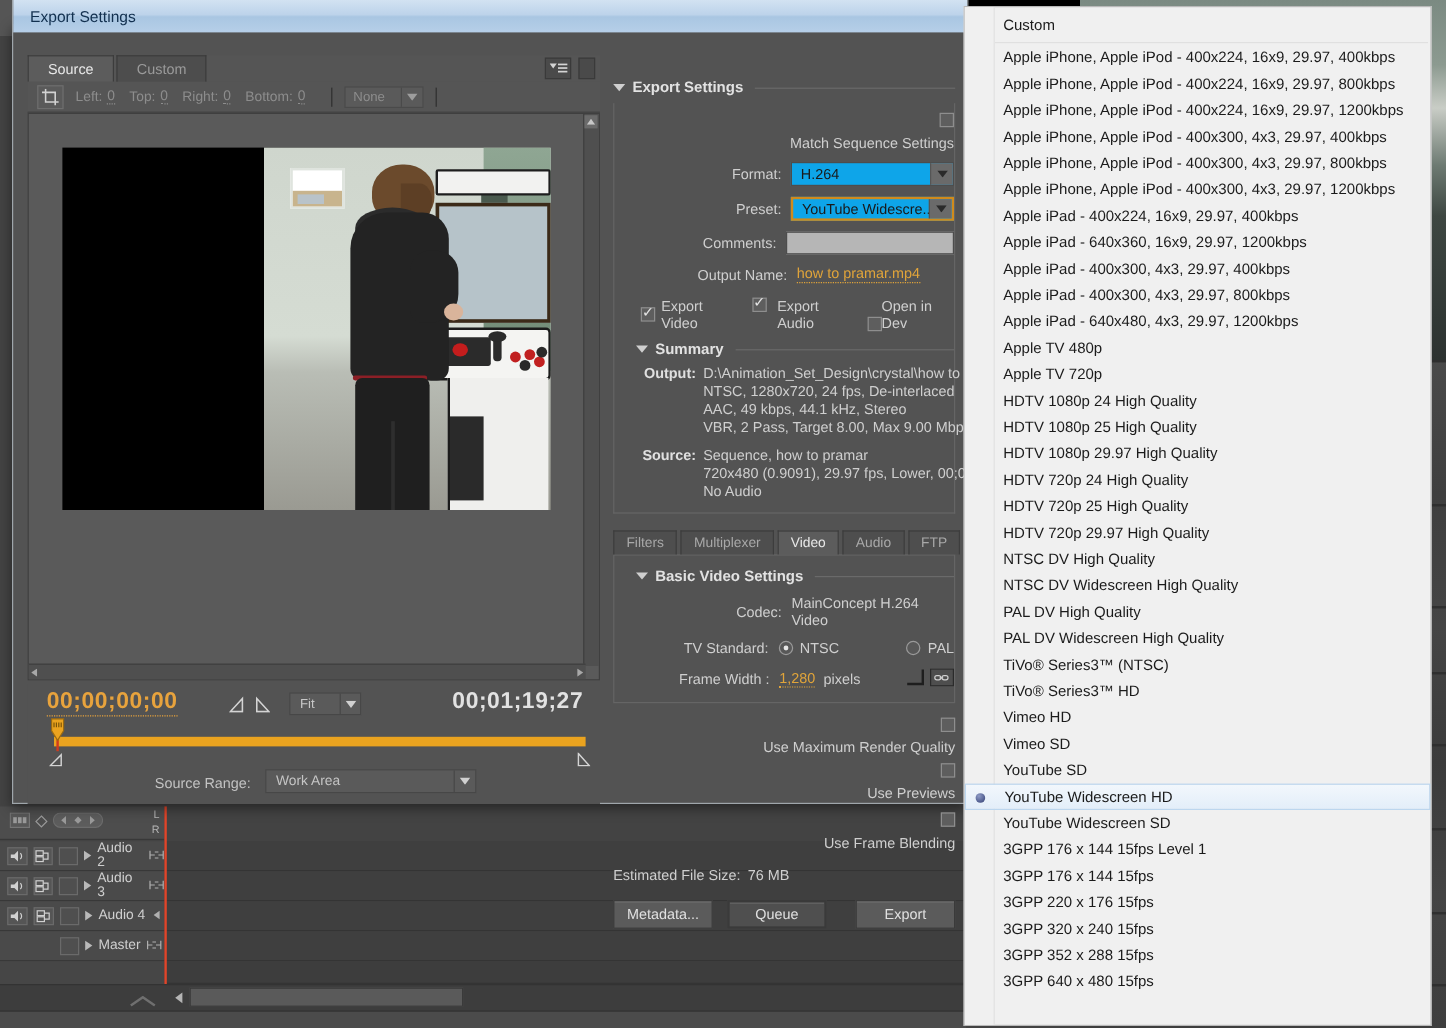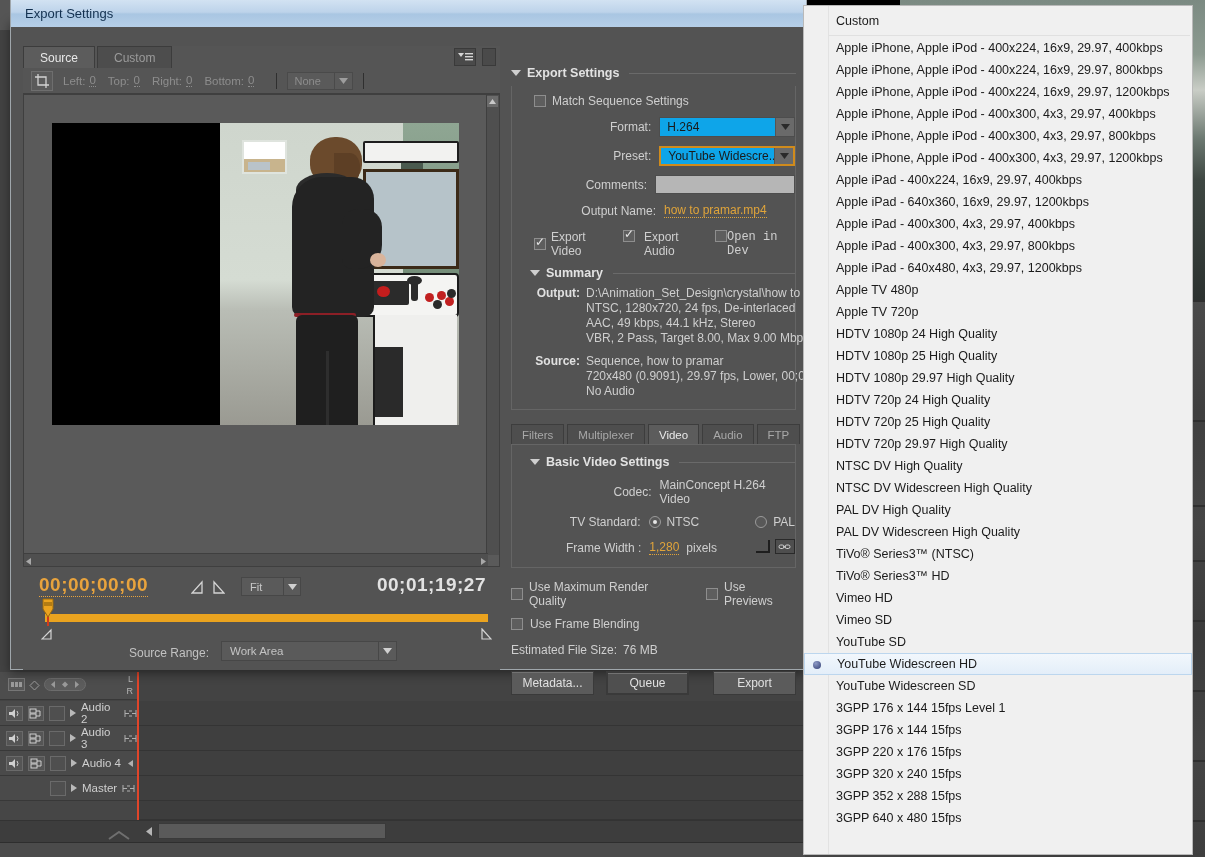--- a/index.html
+++ b/index.html
@@ -151,21 +151,21 @@
   .srcrange-sel .arrowbox { position:absolute; right:0; top:0; width:18px; height:18px; border-left:1px solid #474747; display:flex;align-items:center;justify-content:center;}
 
   
   .right-pane { position:absolute; left:500px; top:46px; width:285px; height:600px; font-size:12px; color:#cfcfcf; }
   .sect-head { display:flex; align-items:center; gap:6px; margin-bottom:6px; }
   .sect-head .caret { width:0;height:0;border-left:5px solid transparent;border-right:5px solid transparent;border-top:6px solid #cfcfcf; }
   .sect-head .stitle { font-weight:bold; font-size:12.5px; color:#e2e2e2; }
   .sect-head .rule { flex:1; height:1px; background:#6a6a6a; margin-left:4px; }
 
   .box { border:1px solid #656565; border-top:none; padding:8px 0 10px 0; }
-  .chkrow { display:flex; align-items:center; gap:6px; padding-left:22px; }
+  .chkrow { display:flex; align-items:flex-end; gap:6px; padding-left:22px;flex-direction:column; }
   .chk { width:12px; height:12px; background:#5e5e5e; border:1px solid #8e8e8e; display:inline-block; position:relative; flex:none; }
   .chk.checked::after { content:"✓"; position:absolute; left:0px; top:-4px; font-size:12px; color:#e6e6e6; }
   .frow { display:flex; align-items:center; margin-top:9px; }
   .flabel { width:152px; text-align:right; padding-right:8px; font-size:12px; color:#cfcfcf; }
   .fsel { width:140px; height:20px; background:#0ea5e9; border:1px solid #4d4d4d; position:relative;
           display:flex; align-items:center; padding-left:7px; font-size:12px; color:#1a1a1a; }
   .fsel .arrowbox { position:absolute; right:0; top:0; bottom:0; width:19px; border-left:1px solid #555;
                     background:#6a6a6a; display:flex; align-items:center; justify-content:center; }
   .fsel.highlight { border:2px solid #d08b1c; }
   .finput { width:140px; height:19px; background:#b6b6b6; border:1px solid #4d4d4d; }
@@ -601,21 +601,21 @@
 
         <div class="exportchecks">
           <span style="display:flex;align-items:center;gap:5px;">
             <span class="chk checked"></span>
             <span>Export Video</span>
           </span>
           <span style="display:flex;align-items:flex-start;gap:9px;">
             <span class="chk checked"></span>
             <span>Export Audio</span>
           </span>
-          <span style="display:flex;align-items:flex-start;font-family:Liberation Mono, monospace;">
+          <span style="display:flex;align-items:flex-end;">
             <span class="chk"></span>
             <span>Open in Dev</span>
           </span>
         </div>
 
         <div class="summary">
           <div class="sect-head" style="margin-left:18px;">
             <span class="caret"></span>
             <span class="stitle">Summary</span>
             <span class="rule"></span>

